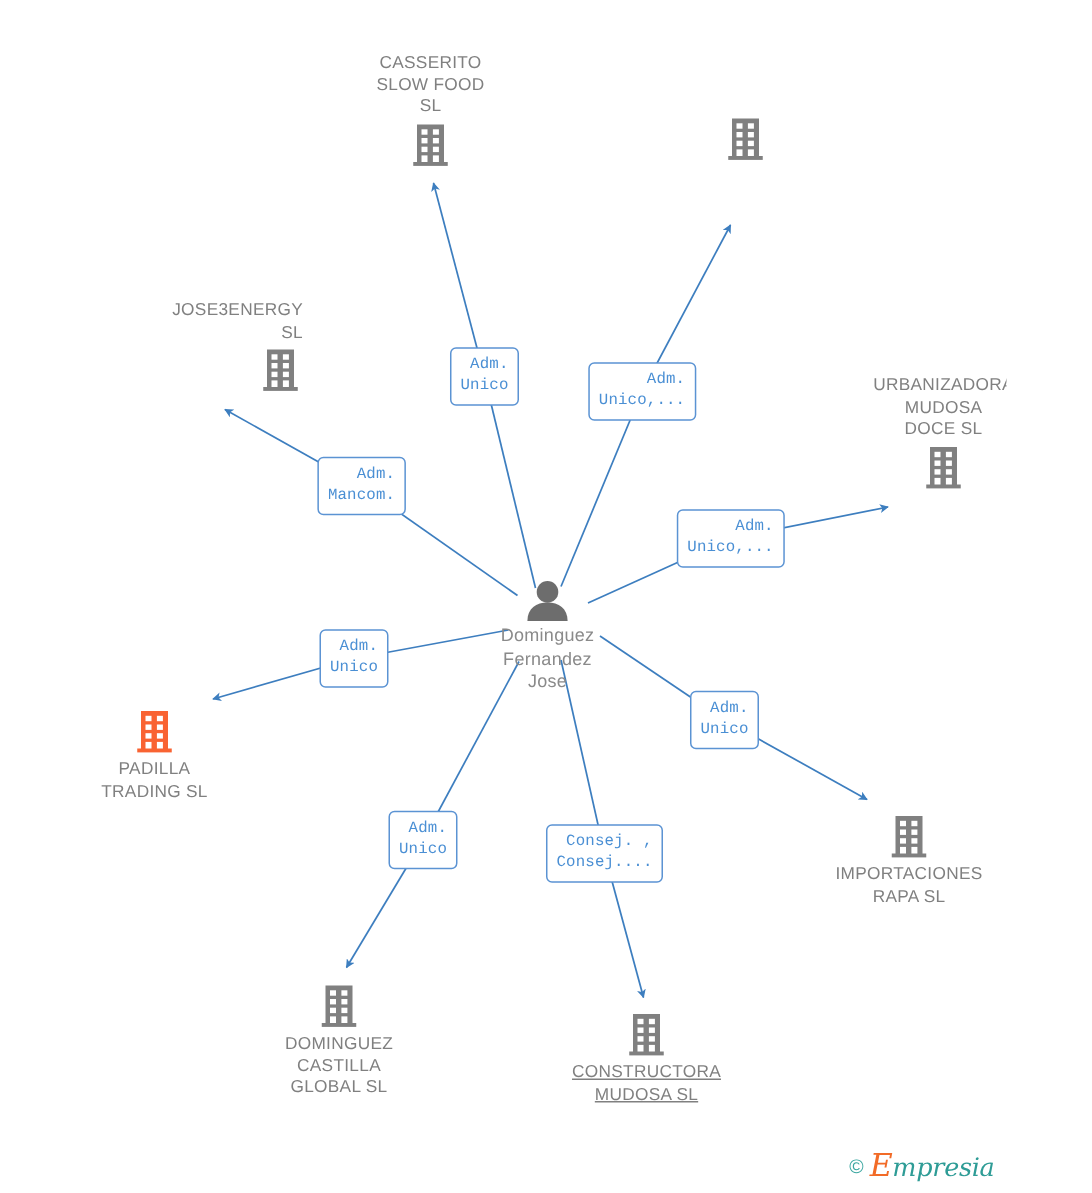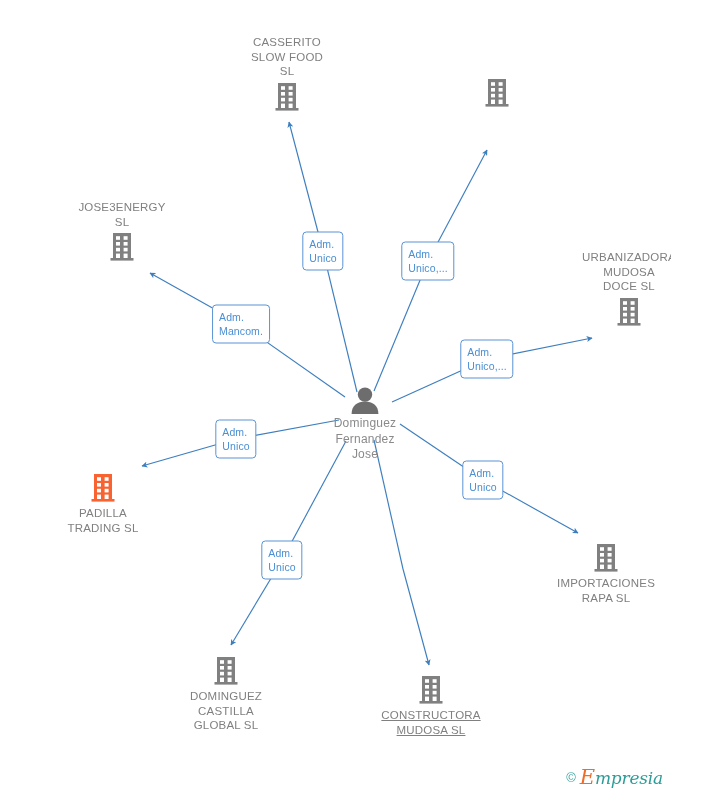--- a/index.html
+++ b/index.html
@@ -56,24 +56,25 @@
   .edge-label {
     position: absolute;
     box-sizing: border-box;
     transform: translate(-50%, -50%);
     background: #ffffff;
     border: 1px solid #5b93d3;
     border-radius: 4px;
     color: #4a8fd4;
     font-size: 10.5px;
     line-height: 14px;
-    text-align: left;
+    text-align: right;
     padding: 4px 6px 5px 6px;
     white-space: pre-line;
     letter-spacing: 0.1px;
+    font-family: Liberation Mono, monospace;
   }
   #watermark {
     position: absolute;
     right: 8px;
     bottom: 6px;
     display: flex;
     align-items: center;
     gap: 4px;
     font-size: 16px;
   }
@@ -162,21 +163,21 @@
             <rect x="16.6" y="11" width="4" height="3.6"></rect>
           <rect x="9" y="16.8" width="4" height="3.6"></rect>
             <rect x="16.6" y="16.8" width="4" height="3.6"></rect>
           <rect x="9" y="22.6" width="4" height="4.4"></rect>
             <rect x="16.6" y="22.6" width="4" height="4.4"></rect>
         </g>
       </svg>
     </span>
   </div>
 
-  <div class="node above" style="left:122px; top:200px;">
+  <div class="node above" style="left:122px; top:200px;text-align:right;">
     <span class="label">JOSE3ENERGY
 SL</span>
     <span class="glyph">
       <svg width="30" height="32" viewBox="0 0 30 32">
         <g fill="#808080">
           <rect x="6" y="2" width="18" height="27"></rect>
           <rect x="3.5" y="27" width="23" height="2.6"></rect>
         </g>
         <g fill="#ffffff">
           <rect x="9" y="5.2" width="4" height="3.6"></rect>
@@ -328,19 +329,21 @@
   <div class="edge-label" style="left:241px; top:324px;">Adm.
 Mancom.</div>
   <div class="edge-label" style="left:487px; top:359px;">Adm.
 Unico,...</div>
   <div class="edge-label" style="left:236px; top:439px;">Adm.
 Unico</div>
   <div class="edge-label" style="left:483px; top:480px;">Adm.
 Unico</div>
   <div class="edge-label" style="left:282px; top:560px;">Adm.
 Unico</div>
+  <div class="edge-label" style="left:403px; top:569px;">Consej. ,
+Consej....</div>
 
   <div id="watermark">
     <span class="copy">©</span>
     <span class="brand"><span class="cap">E</span><span>mpresia</span></span>
   </div>
 
 </div>
 
 </body></html>

